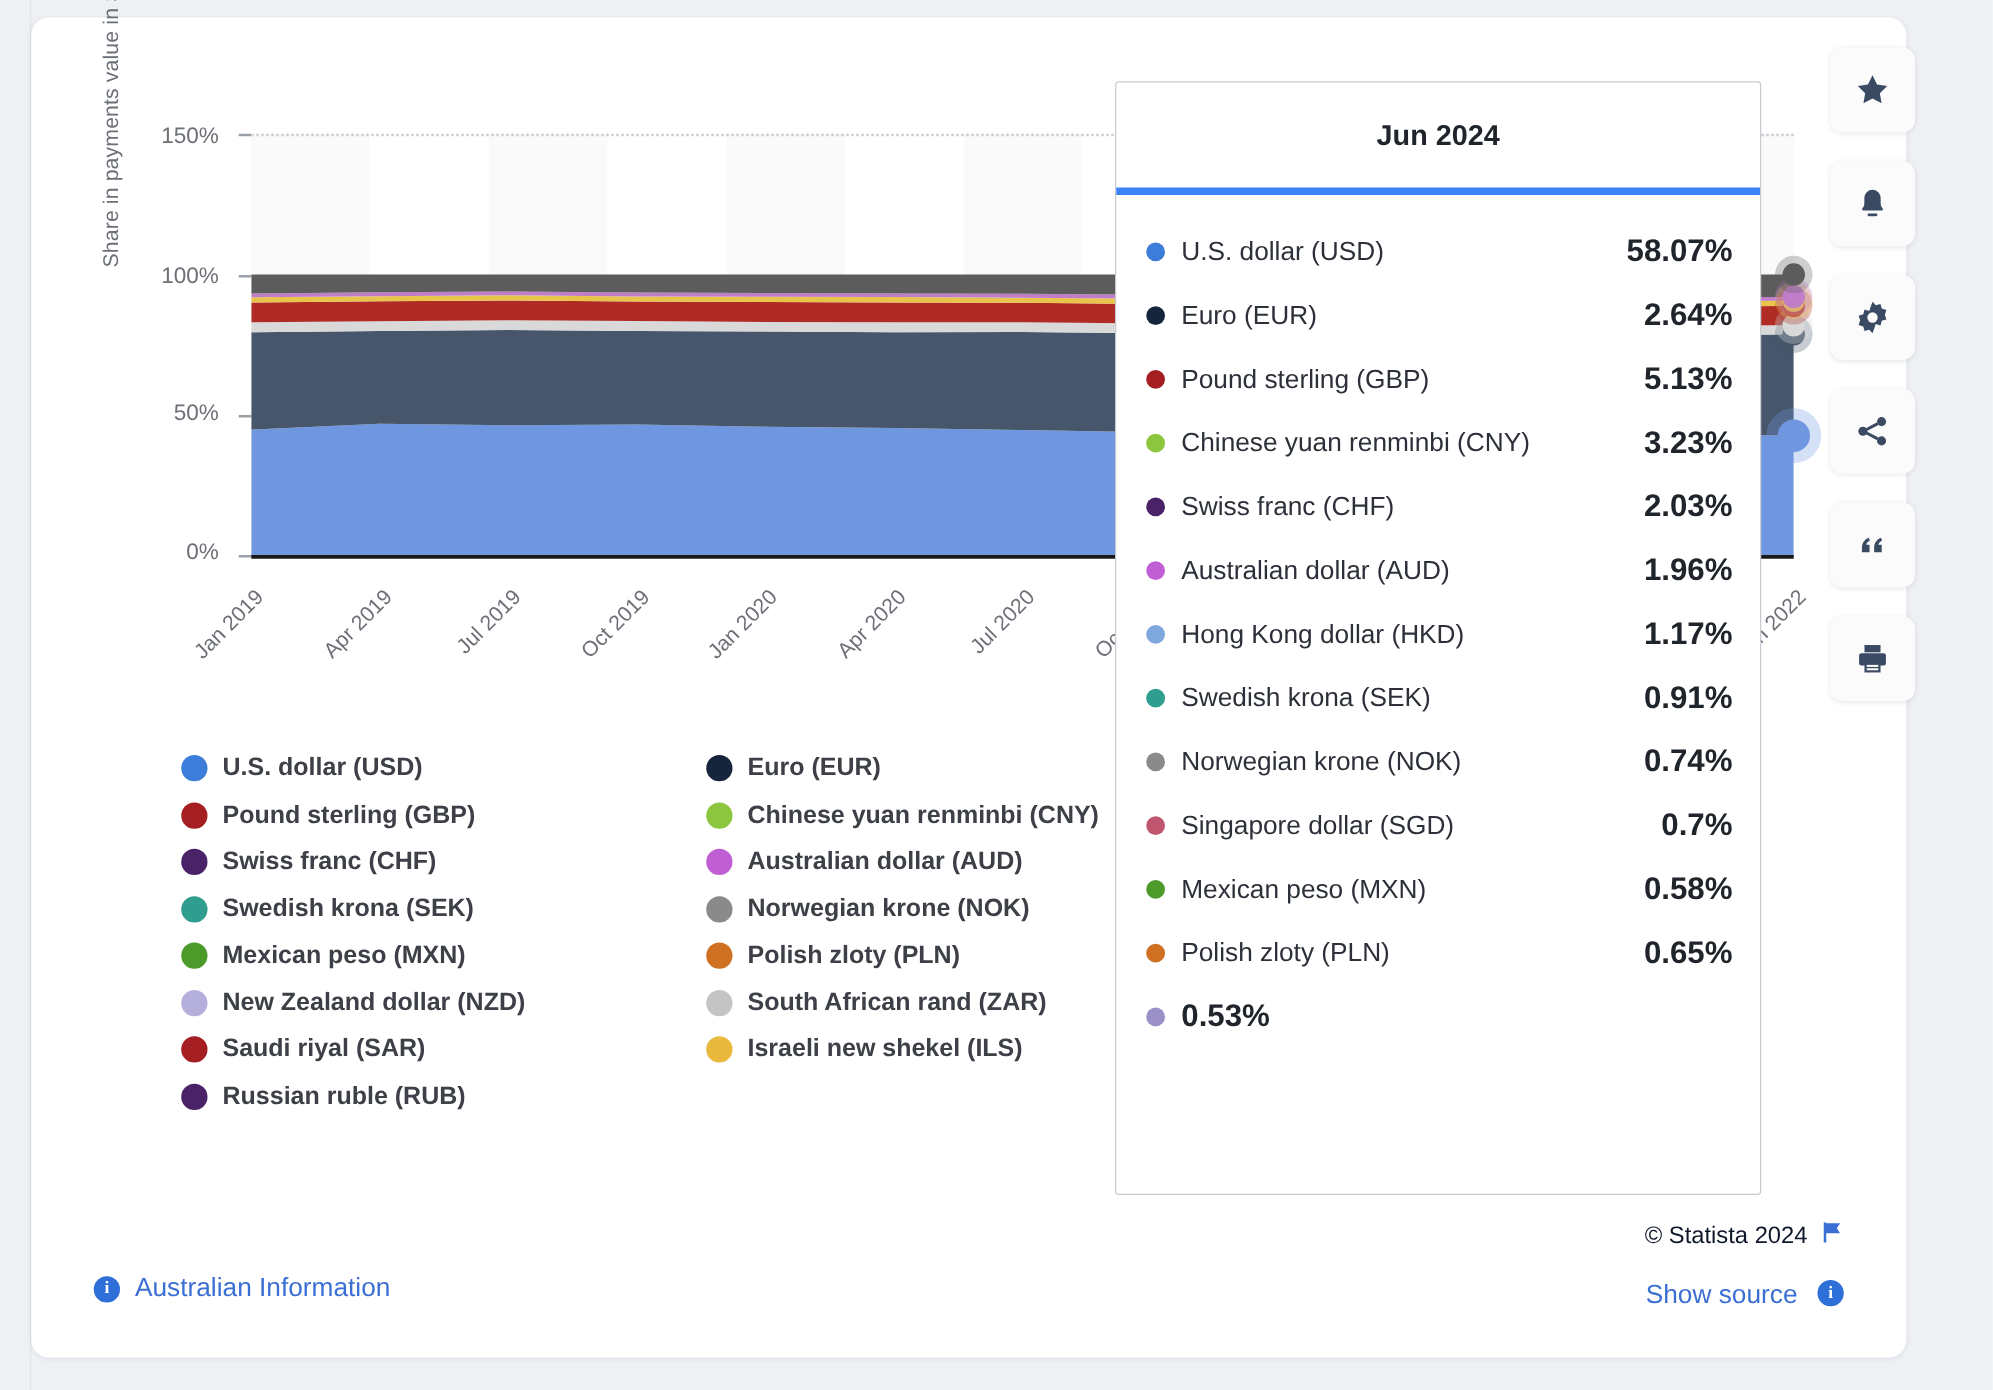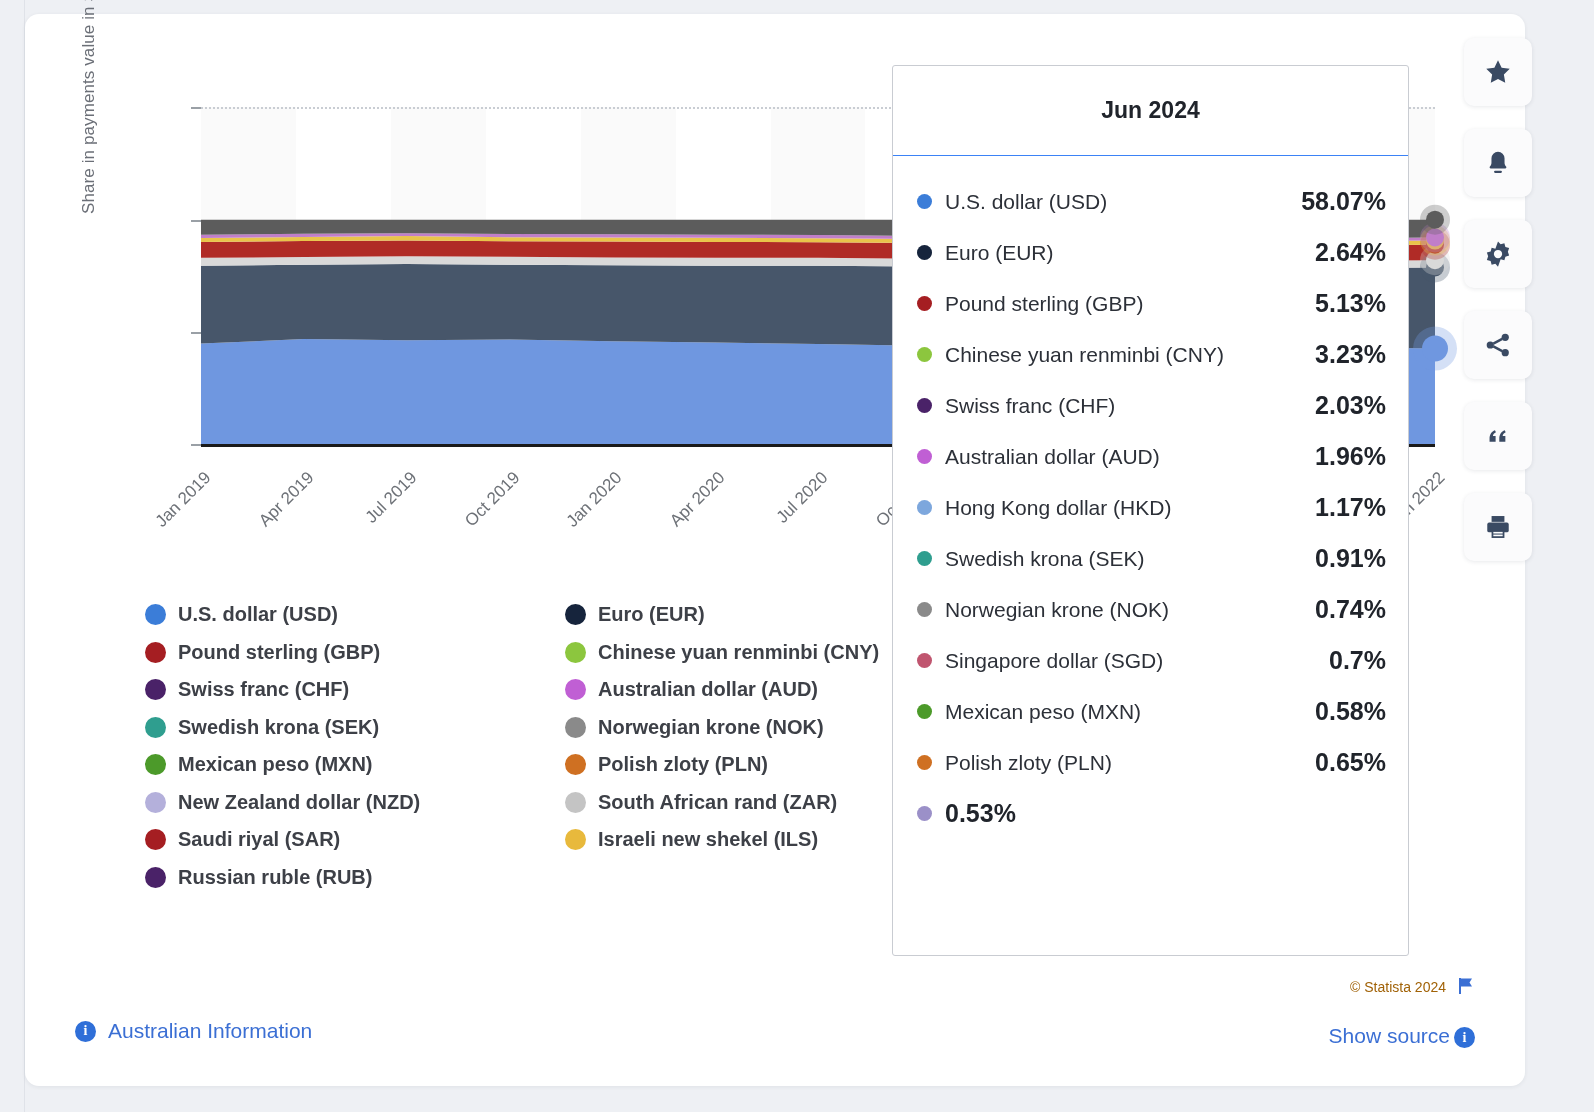--- a/index.html
+++ b/index.html
@@ -107,21 +107,21 @@
     position: absolute;
     left: 867px; top: 51px;
     width: 517px; height: 891px;
     background: #ffffff;
     border: 1px solid #c9ccd2;
     border-radius: 3px;
     z-index: 40;
   }
   .tooltip-head {
     height: 90px;
-    border-bottom: 1px solid #3b82f6;
+    border-bottom: 6px solid #3b82f6;
     display: flex; align-items: center; justify-content: center;
   }
   .tooltip-title { font-size: 23px; font-weight: bold; color: #20242b; }
   .tooltip-rows { padding: 20px 22px 0 24px; }
   .tt-row {
     display: flex; align-items: center; height: 51px;
   }
   .tt-dot {
     width: 15px; height: 15px; border-radius: 50%;
     flex: 0 0 15px; margin-right: 13px;
@@ -138,32 +138,32 @@
     box-shadow: 0 1px 4px rgba(30,40,60,0.10);
     margin-bottom: 23px;
     display: flex; align-items: center; justify-content: center;
     cursor: pointer;
   }
   .tb-btn svg { display: block; }
 
   
   .copyright {
     position: absolute; right: 50px; top: 962px;
-    font-size: 14px; color: #a16207;
+    font-size: 19px; color: #0f172a;
     display: flex; align-items: center; gap: 10px;
   }
   .addl {
     position: absolute; left: 50px; top: 1005px;
     display: flex; align-items: center; gap: 12px;
     font-size: 21px; color: #3b6fd4;
     cursor: pointer;
   }
   .show-source {
     position: absolute; right: 50px; top: 1010px;
-    display: flex; align-items: flex-end; gap: 4px;
+    display: flex; align-items: flex-start; gap: 16px;
     font-size: 21px; color: #3b6fd4;
     cursor: pointer;
   }
   .info-circle {
     width: 21px; height: 21px; border-radius: 50%;
     background: #2f6fd8; color: #fff;
     font-size: 14px; font-weight: bold;
     display: flex; align-items: center; justify-content: center;
     font-family: "Liberation Serif", serif;
   }
@@ -174,20 +174,26 @@
 <div class="page">
 
   <div class="left-rule"></div>
 
   <div class="card">
 
     <div class="chart-wrap">
 
       <div class="ylabel">Share in payments value in SWIFT</div>
 
+      <div class="yticks">
+        <div class="ytick" style="top:84px">150%</div>
+        <div class="ytick" style="top:196px">100%</div>
+        <div class="ytick" style="top:306px">50%</div>
+        <div class="ytick" style="top:417px">0%</div>
+      </div>
 
       <div class="ytick-mark" style="top:93px"></div>
       <div class="ytick-mark" style="top:206px"></div>
       <div class="ytick-mark" style="top:318px"></div>
       <div class="ytick-mark" style="top:430px"></div>
 
       <div class="plot">
         <div class="bands">
           <i></i>
             <i></i>

